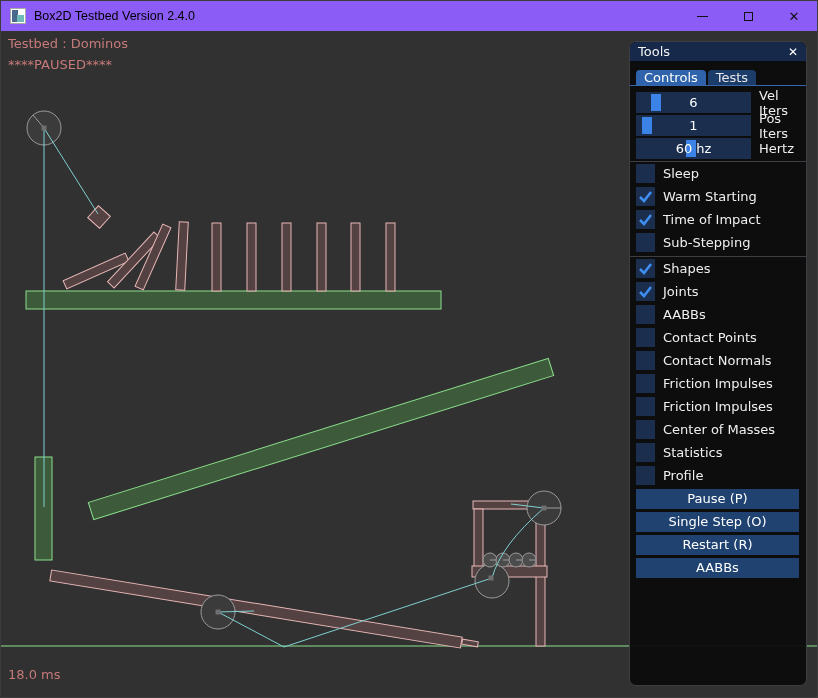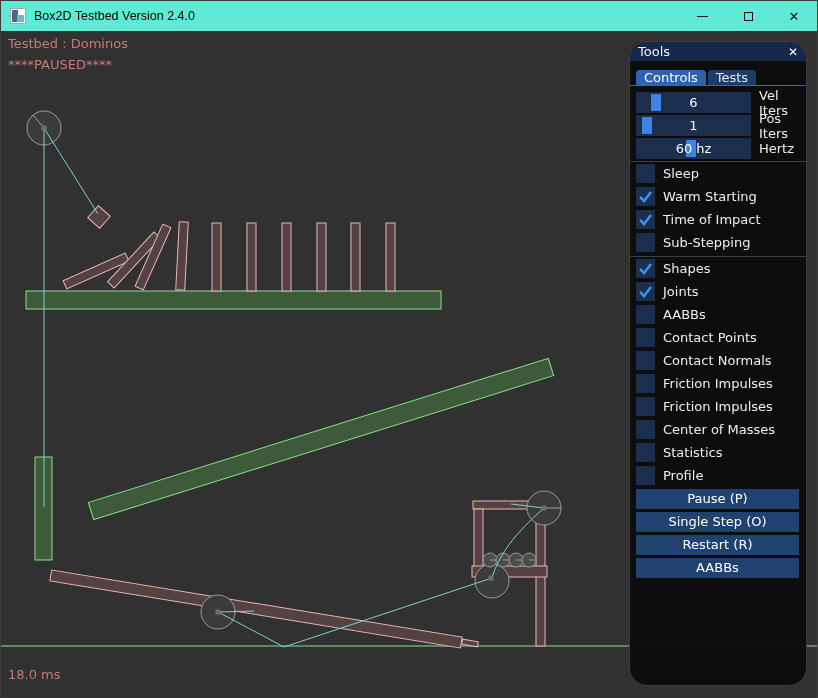--- a/index.html
+++ b/index.html
@@ -1,42 +1,42 @@
 <!DOCTYPE html>
 <html><head>
 <meta charset="utf-8">
 <style>
   html,body{margin:0;padding:0;background:#1c1c1c;}
   *{box-sizing:border-box;}
   .window{position:relative;width:818px;height:698px;background:#313131;
           border:1px solid #3c3c3c;overflow:hidden;
           font-family:"DejaVu Sans",sans-serif;}
   
-  .titlebar{position:absolute;left:0;top:0;width:100%;height:30px;background:#5eead4;
+  .titlebar{position:absolute;left:0;top:0;width:100%;height:30px;background:#8b5cf6;
             display:flex;align-items:center;}
   .app-icon{width:16px;height:16px;margin:0 8px 0 9px;background:#fff;border:1px solid #a8a8a8;
             position:relative;flex:0 0 auto;}
   .app-icon .l{position:absolute;left:1px;top:1px;width:6px;height:12px;background:#49698c;}
   .app-icon .b{position:absolute;right:1px;bottom:1px;width:7px;height:7px;background:#6fb9b9;}
   .title-text{color:#000;font-size:12.5px;font-family:"Liberation Sans",sans-serif;}
   .win-btns{margin-left:auto;display:flex;height:100%;}
   .win-btn{width:46px;height:100%;display:flex;align-items:center;justify-content:center;color:#111;}
   .glyph-min{width:11px;height:1px;background:#111;}
   .glyph-max{width:9px;height:9px;border:1px solid #111;}
   .glyph-close{font-size:13px;line-height:1;color:#111;}
   
   .canvas{position:absolute;left:0;top:30px;width:818px;height:668px;background:#313131;}
   .overlay{position:absolute;color:#c67a7a;font-size:13px;white-space:pre;}
   .ov-example{left:7px;top:5px;}
   .ov-paused{left:7px;top:26px;}
   .ov-ms{left:7px;bottom:17px;}
   svg.scene{position:absolute;left:0;top:0;}
   
   .panel{position:absolute;left:628px;top:10px;width:178px;height:645px;
-         background:rgba(12,12,12,0.95);border:1px solid #3e3e42;border-radius:18px;
+         background:rgba(12,12,12,0.95);border:1px solid #3e3e42;border-radius:7px;
          color:#f2f2f2;font-size:13px;overflow:hidden;}
   .p-title{height:19px;background:#16294a;border-radius:6px 6px 0 0;display:flex;
            align-items:center;padding:0 8px;}
   .p-close{margin-left:auto;color:#fff;font-size:12px;line-height:1;cursor:default;}
   .tabs{display:flex;gap:2px;padding:9px 0 0 6px;}
   .tab{height:15px;line-height:15px;padding:0 8px;font-size:13px;color:#e8e8e8;
        background:#1c3c69;border-radius:4px 4px 0 0;}
   .tab.active{background:#2f64ac;color:#fff;}
   .tab-line{height:1px;background:#3568ae;margin-bottom:6px;}
   .t-row{height:21px;margin:0 6px 2px;display:flex;align-items:center;}

